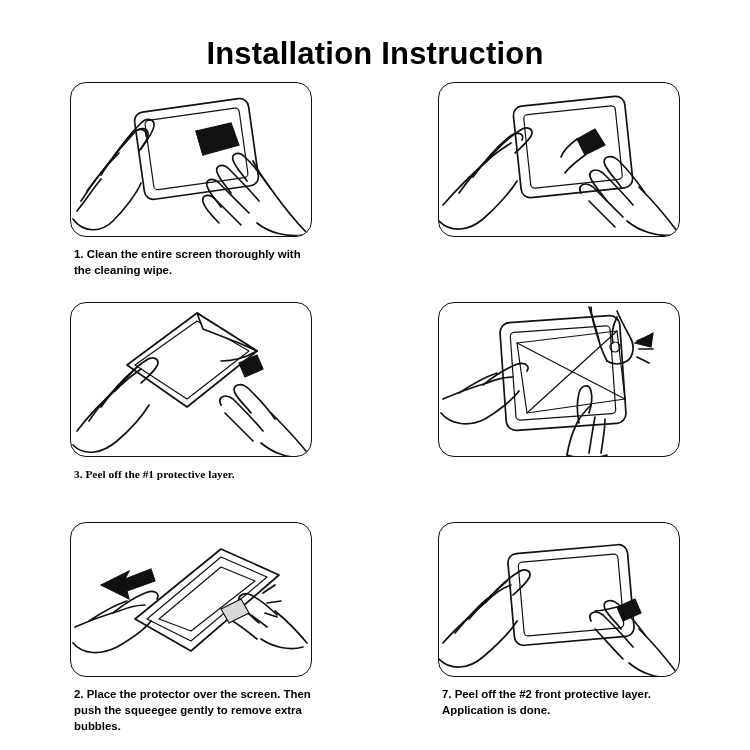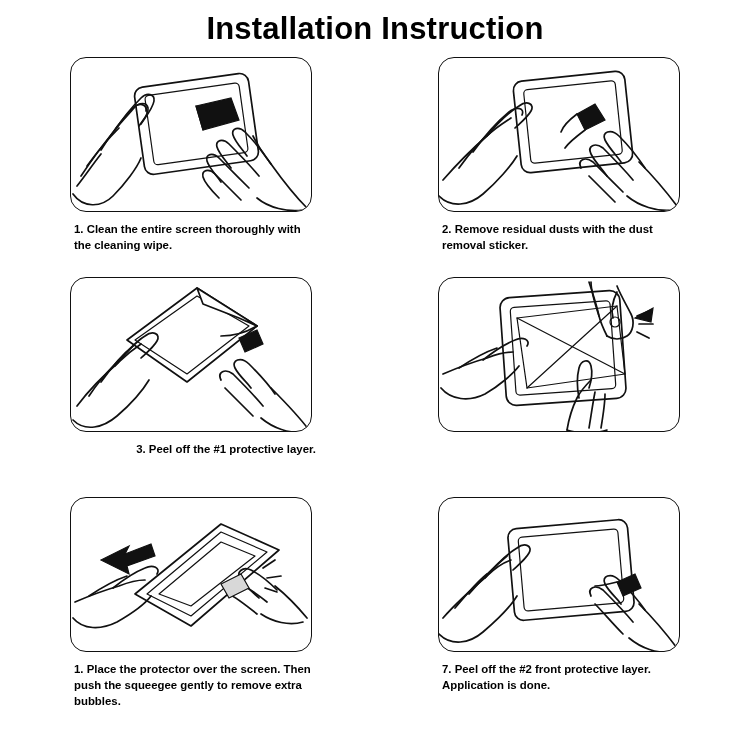--- a/index.html
+++ b/index.html
@@ -18,22 +18,22 @@
     position: relative;
     width: 750px;
     height: 750px;
     box-sizing: border-box;
   }
   .title {
     text-align: center;
     font-size: 31px;
     font-weight: bold;
     letter-spacing: 0.2px;
-    padding-top: 11px;
-    margin: 0 0 10px 0;
+    padding-top: 28px;
+    margin: 8px 0 10px 0;
     color: #000;
   }
   .grid {
     display: grid;
     grid-template-columns: 1fr 1fr;
     grid-template-rows: repeat(3, 218px);
     column-gap: 6px;
     row-gap: 2px;
     padding: 0 10px;
     box-sizing: border-box;
@@ -58,21 +58,22 @@
     margin-top: 9px;
     font-size: 11.4px;
     font-weight: bold;
     line-height: 1.42;
     color: #000;
     text-align: left;
     padding-left: 8px;
     box-sizing: border-box;
   }
   .caption-center {
-    text-align: right;
+    text-align: left;
+    font-family: Liberation Serif, serif;
   }
   svg { display: block; }
   .ln { fill: none; stroke: #111; stroke-width: 1.7; stroke-linecap: round; stroke-linejoin: round; }
   .ln-thin { fill: none; stroke: #111; stroke-width: 1.2; stroke-linecap: round; stroke-linejoin: round; }
   .fill-black { fill: #111; stroke: #111; stroke-width: 1.2; }
   .fill-white { fill: #fff; stroke: #111; stroke-width: 1.7; stroke-linejoin: round; }
   .fill-grey { fill: #d8d8d8; stroke: #111; stroke-width: 1.2; }
 </style>
 </head>
 <body>
@@ -129,21 +130,20 @@
           <path class="ln" d="M194 122 C 184 110, 172 98, 164 90 C 156 84, 148 88, 152 96 C 156 104, 164 112, 168 118"></path>
           <path class="ln" d="M184 134 C 174 124, 162 112, 154 104 C 146 98, 138 102, 142 110"></path>
           <path class="ln" d="M176 144 C 166 134, 156 124, 150 118"></path>
           <path class="ln" d="M234 152 C 218 154, 200 148, 188 138"></path>
 
           <polygon class="fill-black" points="138,56 156,46 166,62 146,72"></polygon>
           <path class="ln" d="M138 56 C 130 62, 124 68, 122 74"></path>
           <path class="ln" d="M146 72 C 138 78, 130 84, 126 90"></path>
         </svg>
       </div>
-      <div class="caption">2. Remove residual dusts with the dust removal sticker.</div>
     </div>
 
     <div class="step">
       <div class="panel">
         <svg width="242" height="155" viewBox="0 0 242 155">
 
           <polygon class="ln" points="56,62 126,10 186,48 116,104"></polygon>
           <polygon class="ln-thin" points="64,62 126,18 178,48 116,96"></polygon>
 
           <polygon class="fill-white" points="126,10 186,48 168,40 132,26"></polygon>
@@ -226,21 +226,21 @@
           <path class="ln" d="M194 90 L 206 94"></path>
 
           <path class="ln" d="M4 104 C 18 98, 34 92, 48 88 C 58 84, 68 82, 74 82"></path>
           <path class="ln" d="M42 90 C 52 82, 64 74, 74 70 C 82 66, 90 70, 86 76"></path>
           <path class="ln" d="M18 98 C 30 90, 44 82, 56 78"></path>
           <path class="ln" d="M2 120 C 12 132, 30 132, 46 124 C 60 116, 74 106, 80 98"></path>
 
           <polygon class="fill-grey" points="150,86 170,76 178,90 158,100"></polygon>
         </svg>
       </div>
-      <div class="caption">1. Place the protector over the screen. Then push the squeegee gently to remove extra bubbles.</div>
+      <div class="caption">2. Place the protector over the screen. Then push the squeegee gently to remove extra bubbles.</div>
     </div>
 
     <div class="step">
       <div class="panel">
         <svg width="242" height="155" viewBox="0 0 242 155">
 
           <rect class="ln" x="72" y="26" width="120" height="92" rx="9" transform="rotate(-5 132 72)"></rect>
           <rect class="ln-thin" x="82" y="35" width="100" height="74" rx="4" transform="rotate(-5 132 72)"></rect>
 
           <path class="ln" d="M4 120 C 18 104, 34 90, 48 78 C 56 70, 66 64, 72 62"></path>

